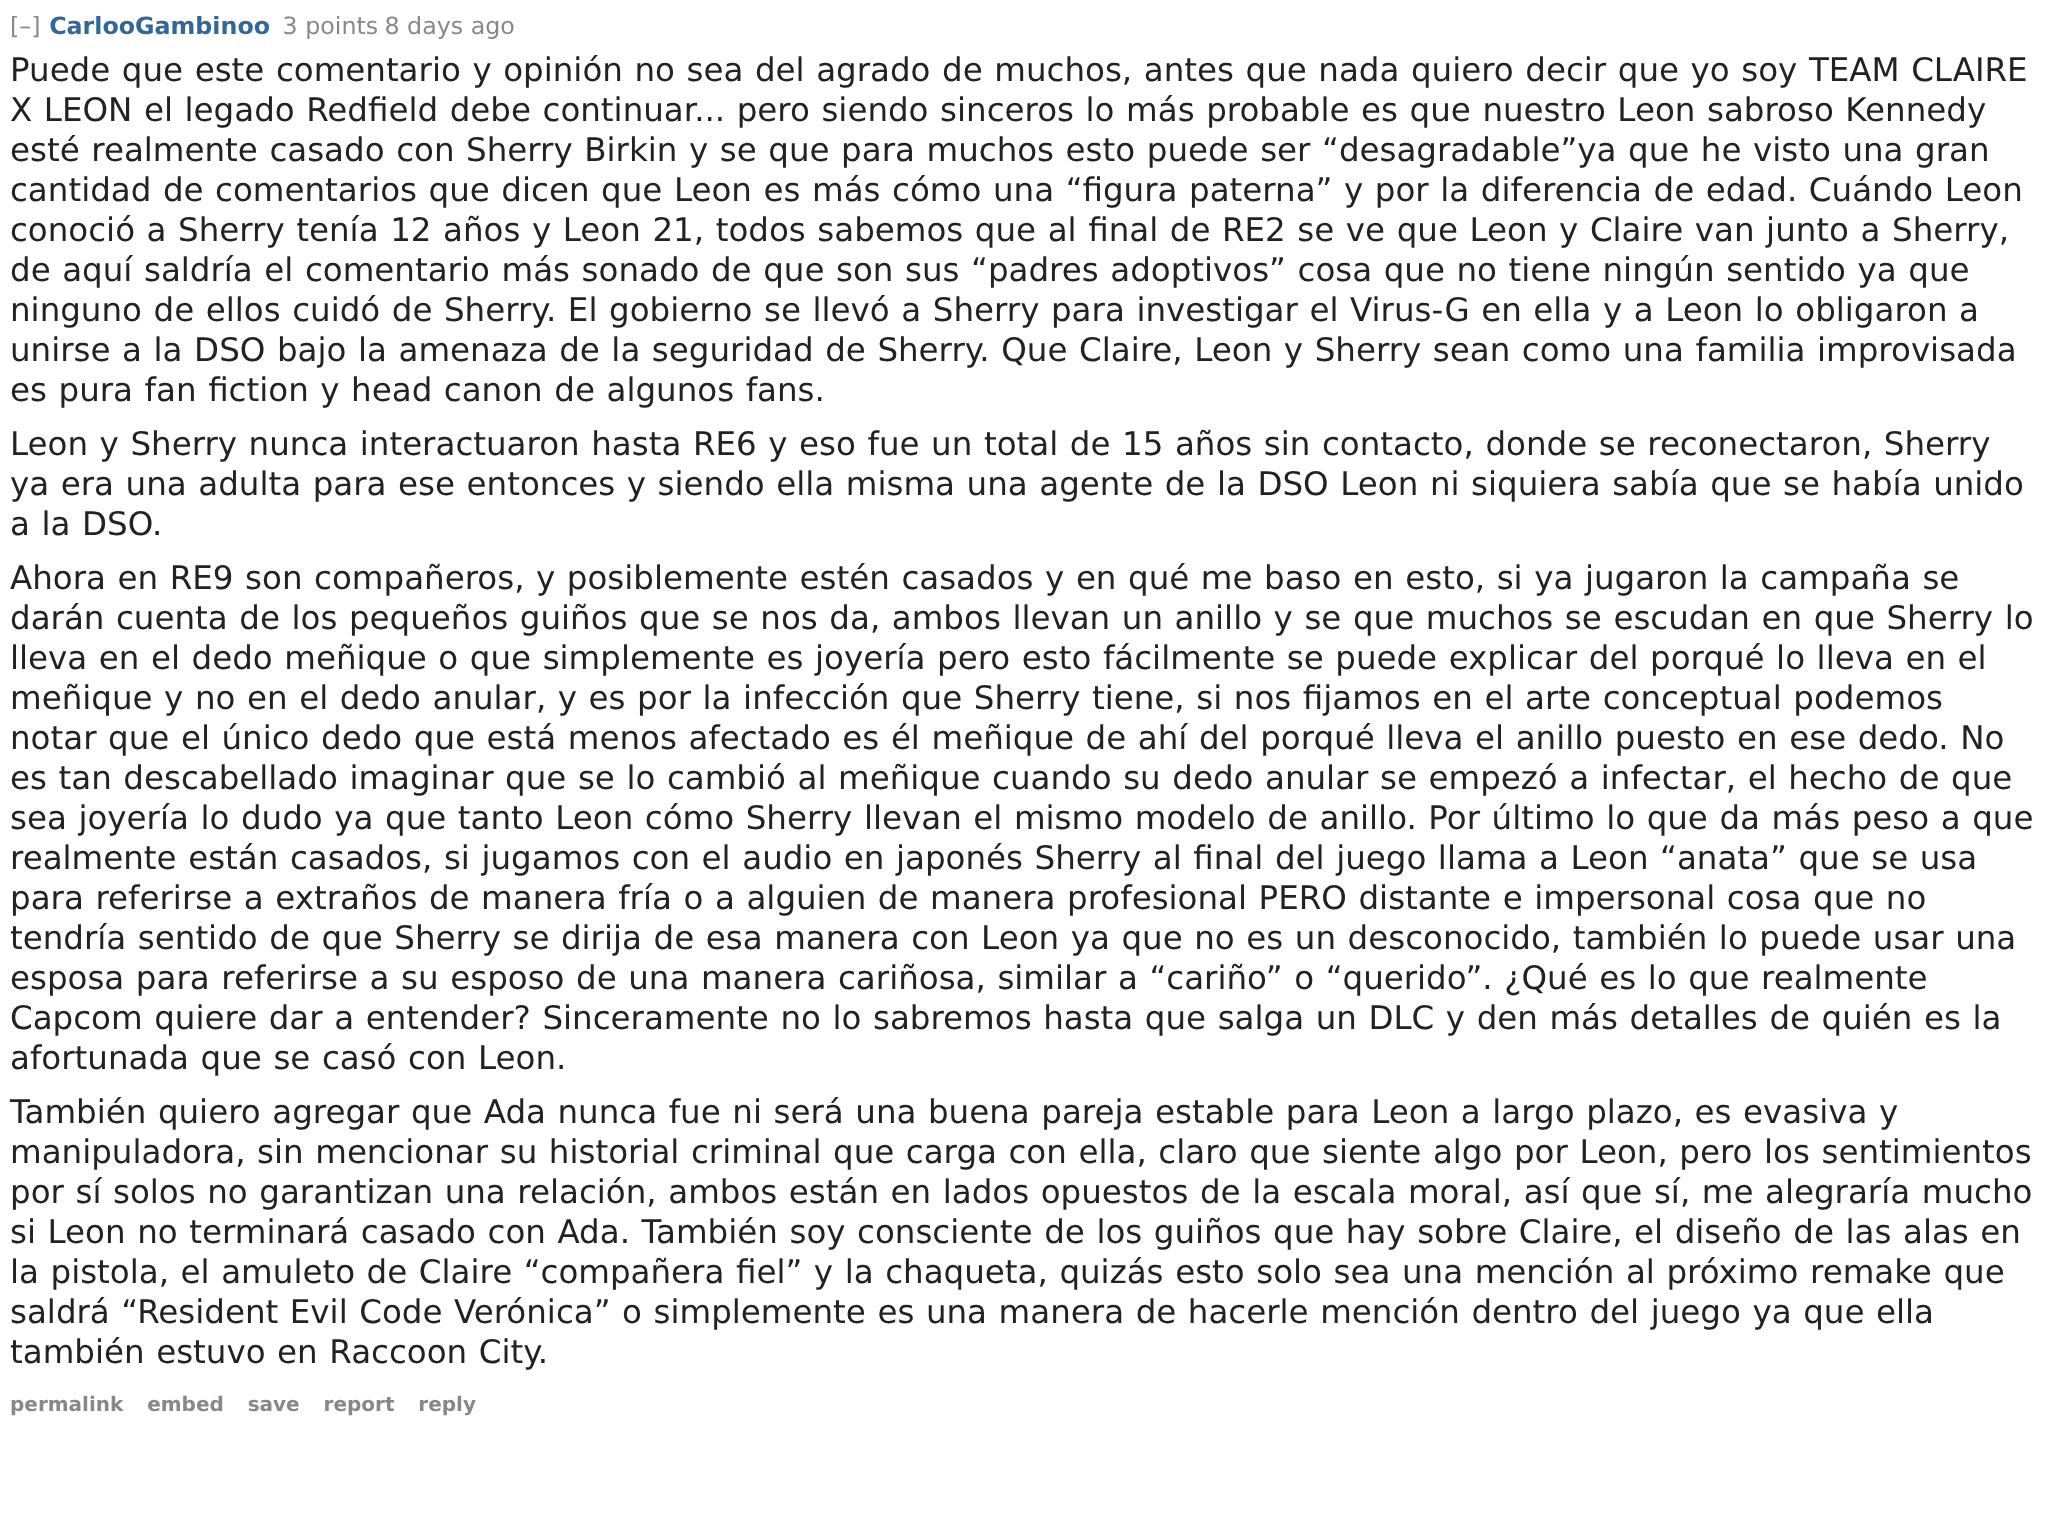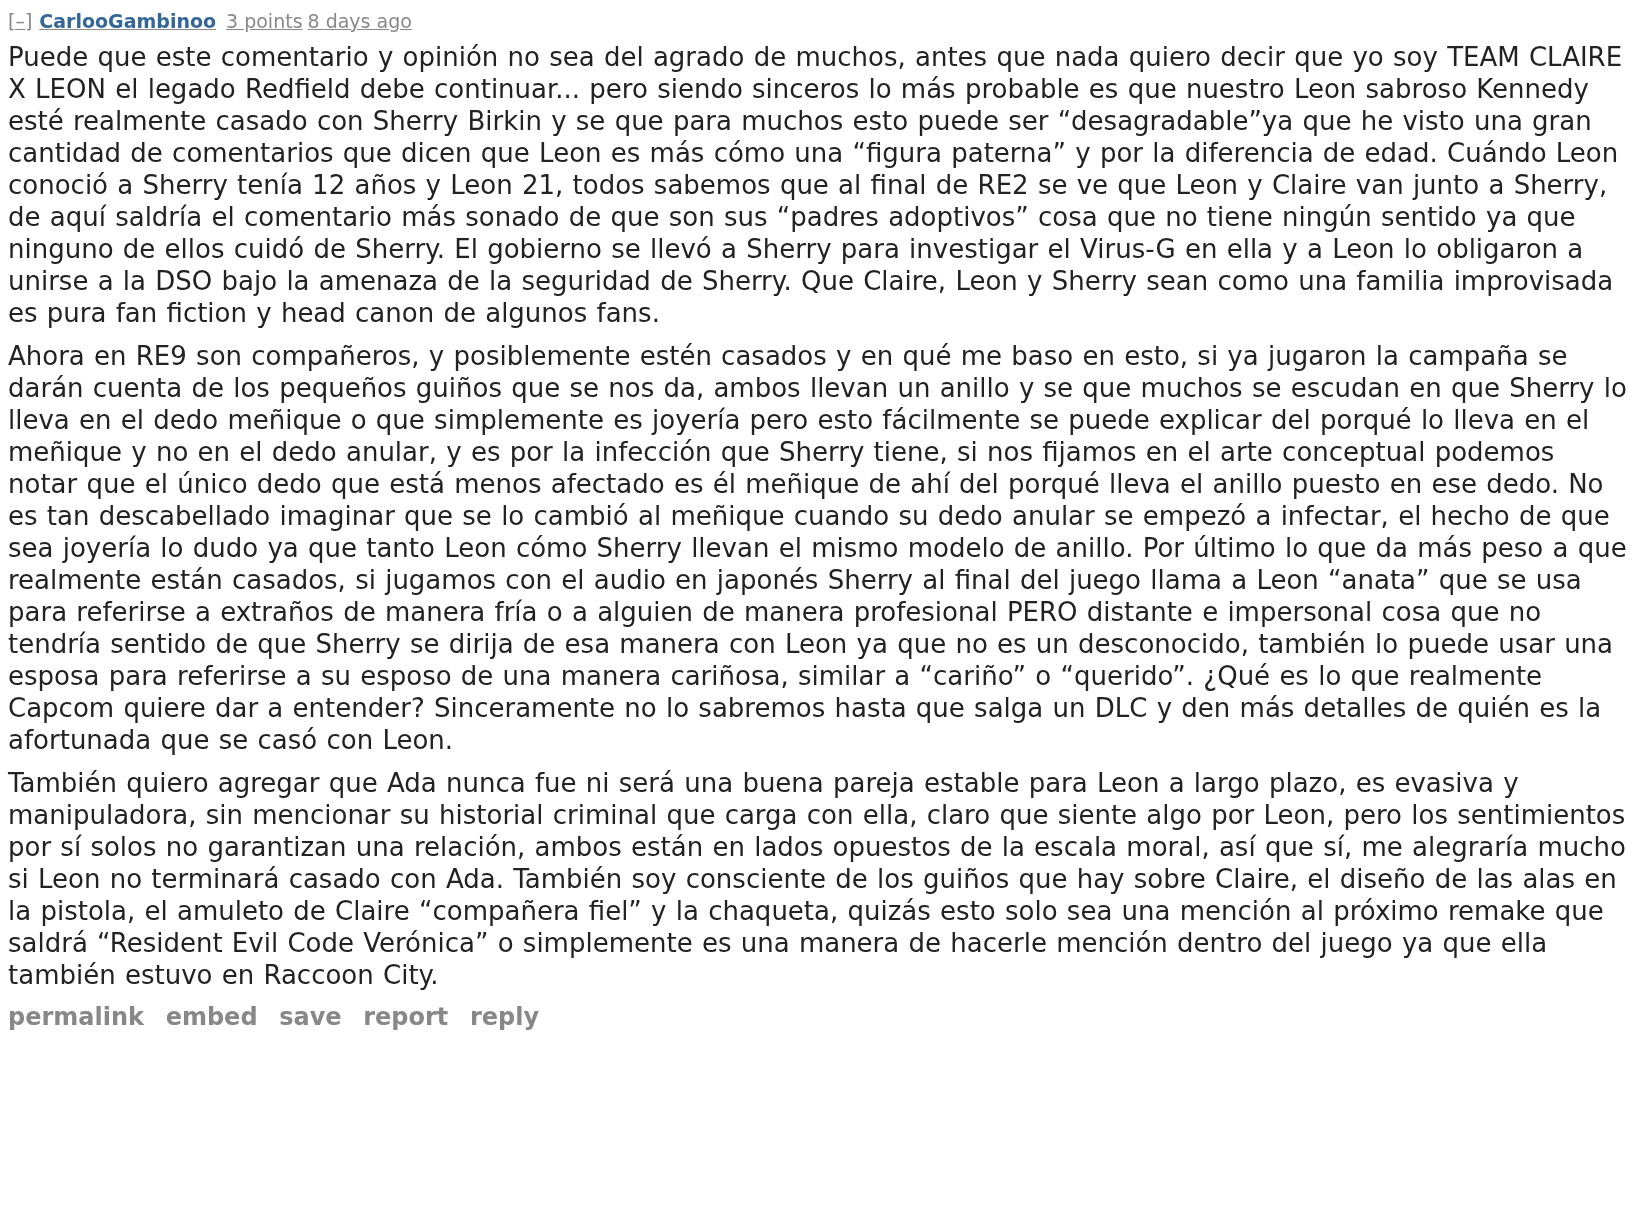--- a/index.html
+++ b/index.html
@@ -11,21 +11,20 @@
   }
   .comment {
     padding: 9px 8px 6px 8px;
   }
   
   .tagline {
     font-size: 19px;
     line-height: 24px;
     color: #888888;
     white-space: nowrap;
-    text-decoration: underline;
   }
   .collapse-toggle {
     color: #888888;
     text-decoration: none;
     cursor: pointer;
     font-weight: normal;
     margin-right: 7px;
   }
   .author {
     color: #336699;
@@ -50,21 +49,21 @@
     font-size: 34px;
     line-height: 32px;
     vertical-align: -3px;
     margin-left: 8px;
     color: #111111;
   }
   
   .buttons {
     list-style: none;
     margin-top: 14px;
-    font-size: 24px;
+    font-size: 16px;
     line-height: 24px;
   }
   .buttons li { display: inline-block; margin-right: 14px; }
   .buttons a {
     color: #888888;
     font-weight: bold;
     text-decoration: none;
     cursor: pointer;
   }
 </style>
@@ -72,20 +71,21 @@
 <body>
 
 <div class="comment">
 
   <div class="tagline">
     <a class="collapse-toggle">[–]</a><a class="author">CarlooGambinoo</a><span class="score">3 points</span><span class="live-timestamp">8 days ago</span>
   </div>
 
   <div class="usertext-body">
     <p>Puede que este comentario y opinión no sea del agrado de muchos, antes que nada quiero decir que yo soy TEAM CLAIRE X LEON el legado Redfield debe continuar... pero siendo sinceros lo más probable es que nuestro Leon sabroso Kennedy esté realmente casado con Sherry Birkin y se que para muchos esto puede ser “desagradable”ya que he visto una gran cantidad de comentarios que dicen que Leon es más cómo una “figura paterna” y por la diferencia de edad. Cuándo Leon conoció a Sherry tenía 12 años y Leon 21, todos sabemos que al final de RE2 se ve que Leon y Claire van junto a Sherry, de aquí saldría el comentario más sonado de que son sus “padres adoptivos” cosa que no tiene ningún sentido ya que ninguno de ellos cuidó de Sherry. El gobierno se llevó a Sherry para investigar el Virus-G en ella y a Leon lo obligaron a unirse a la DSO bajo la amenaza de la seguridad de Sherry. Que Claire, Leon y Sherry sean como una familia improvisada es pura fan fiction y head canon de algunos fans.</p>
+    <p>Leon y Sherry nunca interactuaron hasta RE6 y eso fue un total de 15 años sin contacto, donde se reconectaron, Sherry ya era una adulta para ese entonces y siendo ella misma una agente de la DSO Leon ni siquiera sabía que se había unido a la DSO.</p>
     <p>Ahora en RE9 son compañeros, y posiblemente estén casados y en qué me baso en esto, si ya jugaron la campaña se darán cuenta de los pequeños guiños que se nos da, ambos llevan un anillo y se que muchos se escudan en que Sherry lo lleva en el dedo meñique o que simplemente es joyería pero esto fácilmente se puede explicar del porqué lo lleva en el meñique y no en el dedo anular, y es por la infección que Sherry tiene, si nos fijamos en el arte conceptual podemos notar que el único dedo que está menos afectado es él meñique de ahí del porqué lleva el anillo puesto en ese dedo. No es tan descabellado imaginar que se lo cambió al meñique cuando su dedo anular se empezó a infectar, el hecho de que sea joyería lo dudo ya que tanto Leon cómo Sherry llevan el mismo modelo de anillo. Por último lo que da más peso a que realmente están casados, si jugamos con el audio en japonés Sherry al final del juego llama a Leon “anata” que se usa para referirse a extraños de manera fría o a alguien de manera profesional PERO distante e impersonal cosa que no tendría sentido de que Sherry se dirija de esa manera con Leon ya que no es un desconocido, también lo puede usar una esposa para referirse a su esposo de una manera cariñosa, similar a “cariño” o “querido”. ¿Qué es lo que realmente Capcom quiere dar a entender? Sinceramente no lo sabremos hasta que salga un DLC y den más detalles de quién es la afortunada que se casó con Leon.</p>
     <p>También quiero agregar que Ada nunca fue ni será una buena pareja estable para Leon a largo plazo, es evasiva y manipuladora, sin mencionar su historial criminal que carga con ella, claro que siente algo por Leon, pero los sentimientos por sí solos no garantizan una relación, ambos están en lados opuestos de la escala moral, así que sí, me alegraría mucho si Leon no terminará casado con Ada. También soy consciente de los guiños que hay sobre Claire, el diseño de las alas en la pistola, el amuleto de Claire “compañera fiel” y la chaqueta, quizás esto solo sea una mención al próximo remake que saldrá “Resident Evil Code Verónica” o simplemente es una manera de hacerle mención dentro del juego ya que ella también estuvo en Raccoon City.</p>
   </div>
 
   <ul class="buttons">
     <li><a>permalink</a></li>
     <li><a>embed</a></li>
     <li><a>save</a></li>
     <li><a>report</a></li>
     <li><a>reply</a></li>

